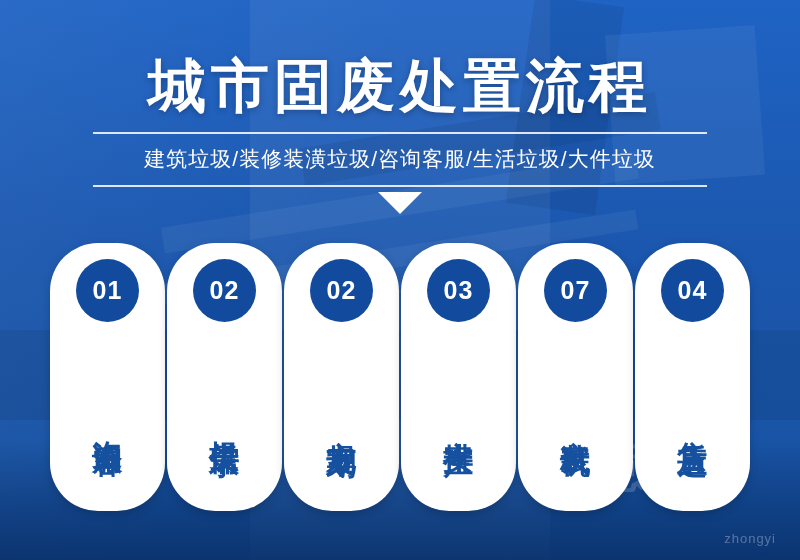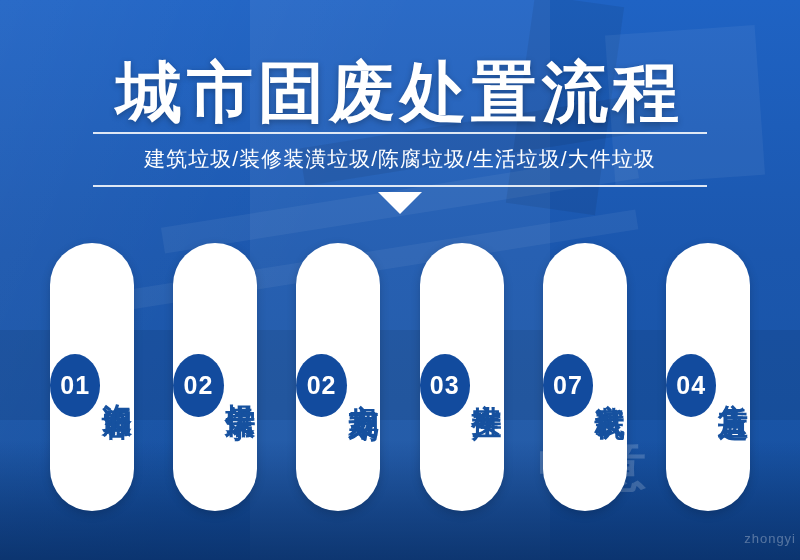--- a/index.html
+++ b/index.html
@@ -47,36 +47,36 @@
     right: 150px;
     bottom: 58px;
     font-size: 52px;
     font-weight: bold;
     color: rgba(255,255,255,0.18);
     letter-spacing: 4px;
     white-space: nowrap;
   }
   .watermark2 {
     position: absolute;
-    right: 4px;
+    right: 24px;
     bottom: 14px;
     font-size: 13px;
     color: rgba(255,255,255,0.30);
     letter-spacing: 1px;
   }
 
   
   .title {
     position: absolute;
     top: 48px;
     left: 0;
     right: 0;
     text-align: center;
     color: #ffffff;
-    font-size: 66px;
+    font-size: 58px;
     font-weight: bold;
     letter-spacing: 5px;
     text-shadow: 0 2px 6px rgba(0,0,0,0.28);
   }
   .subtitle-wrap {
     position: absolute;
     top: 132px;
     left: 50%;
     transform: translateX(-50%);
     width: 614px;
@@ -108,27 +108,27 @@
     position: absolute;
     top: 243px;
     left: 50%;
     transform: translateX(-50%);
     width: 700px;
     display: flex;
     justify-content: space-between;
   }
   .step {
     position: relative;
-    width: 84px;
+    width: 115px;
     height: 268px;
     background: #ffffff;
     border-radius: 48px;
     box-shadow: 0 3px 10px rgba(0,0,0,0.18);
     display: flex;
-    flex-direction: row;
+    flex-direction: column;
     align-items: center;
   }
   .step-badge {
     margin-top: 16px;
     width: 63px;
     height: 63px;
     border-radius: 50%;
     background: #124b9e;
     color: #ffffff;
     font-size: 25px;
@@ -166,21 +166,21 @@
   <div class="bg-shape" style="left:610px; top:30px; width:150px; height:150px; transform:rotate(-4deg);"></div>
   <div class="bg-shape dark" style="left:0px; top:330px; width:800px; height:90px;"></div>
   <div class="bg-bottom"></div>
 
   <div class="watermark">中意</div>
   <div class="watermark2">zhongyi</div>
 
   <div class="title">城市固废处置流程</div>
 
   <div class="subtitle-wrap">
-    <div class="subtitle">建筑垃圾/装修装潢垃圾/陈腐垃圾/生活垃圾/大件垃圾</div>
+    <div class="subtitle">建筑垃圾/装修装潢垃圾/咨询客服/生活垃圾/大件垃圾</div>
   </div>
 
   <div class="arrow-down"></div>
 
   <div class="steps">
 
     <div class="step">
       <div class="step-badge">01</div>
       <div class="step-label">咨询客服</div>
     </div>

